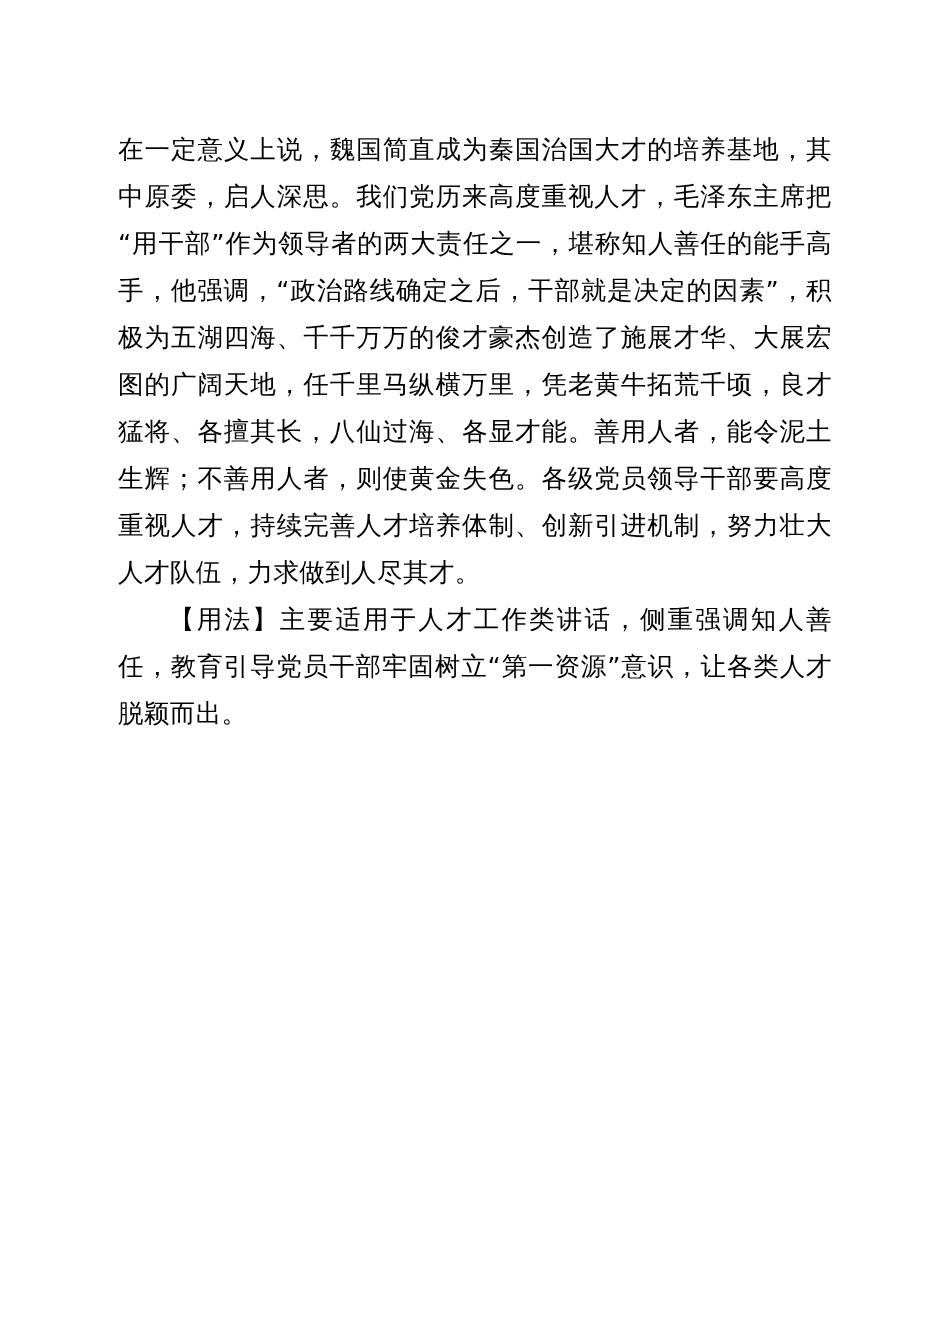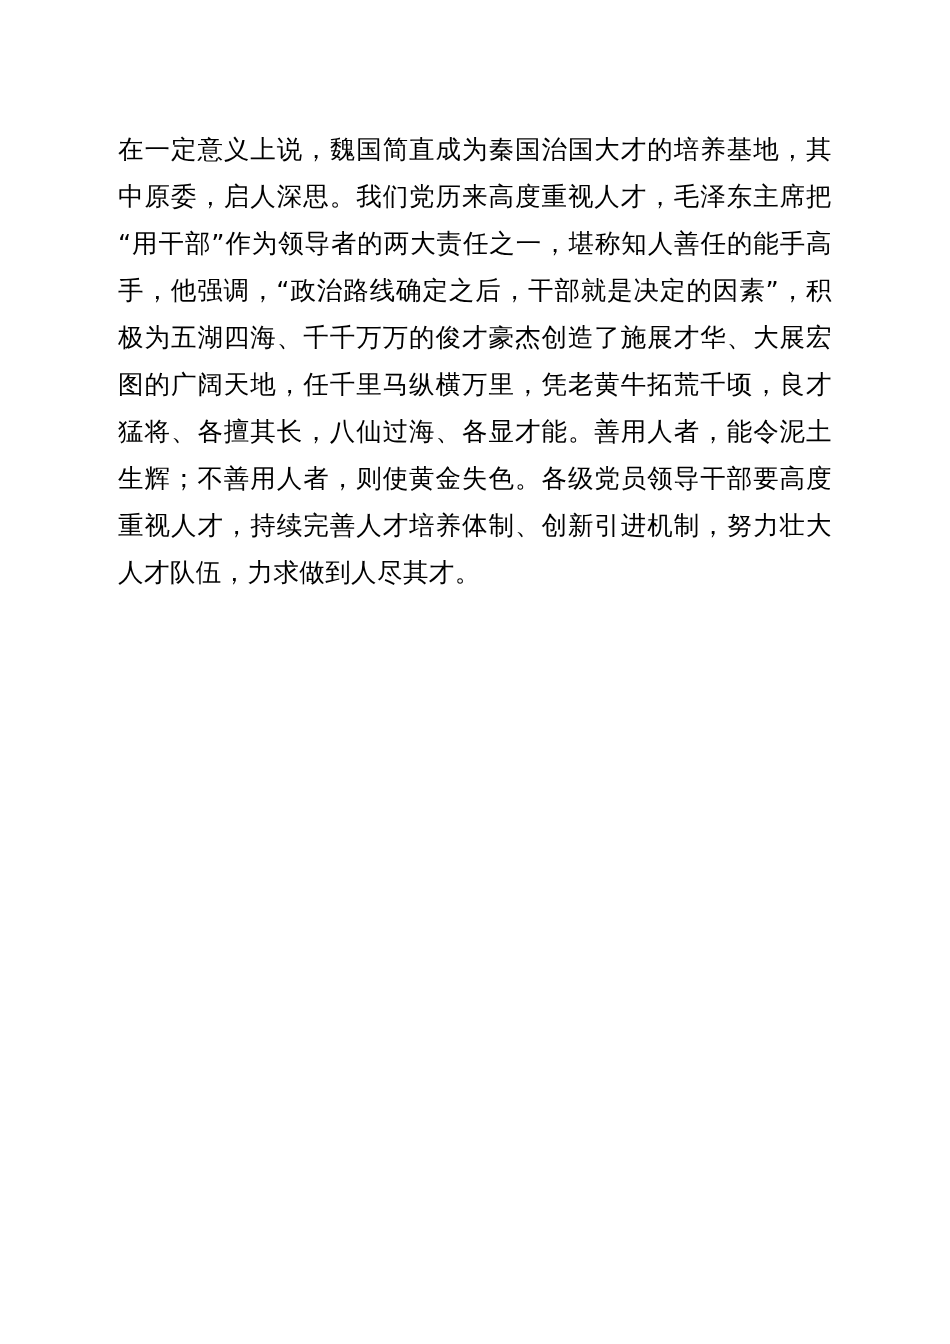--- a/index.html
+++ b/index.html
@@ -37,14 +37,15 @@
   .indent {
     text-indent: 2em;
   }
 </style>
 </head>
 <body>
 
 <div class="page">
   <div class="content">
     <p class="para">在一定意义上说，魏国简直成为秦国治国大才的培养基地，其中原委，启人深思。我们党历来高度重视人才，毛泽东主席把“用干部”作为领导者的两大责任之一，堪称知人善任的能手高手，他强调，“政治路线确定之后，干部就是决定的因素”，积极为五湖四海、千千万万的俊才豪杰创造了施展才华、大展宏图的广阔天地，任千里马纵横万里，凭老黄牛拓荒千顷，良才猛将、各擅其长，八仙过海、各显才能。善用人者，能令泥土生辉；不善用人者，则使黄金失色。各级党员领导干部要高度重视人才，持续完善人才培养体制、创新引进机制，努力壮大人才队伍，力求做到人尽其才。</p>
+    <p class="para indent">【用法】主要适用于人才工作类讲话，侧重强调知人善任，教育引导党员干部牢固树立“第一资源”意识，让各类人才脱颖而出。</p>
   </div>
 </div>
 
 </body></html>

